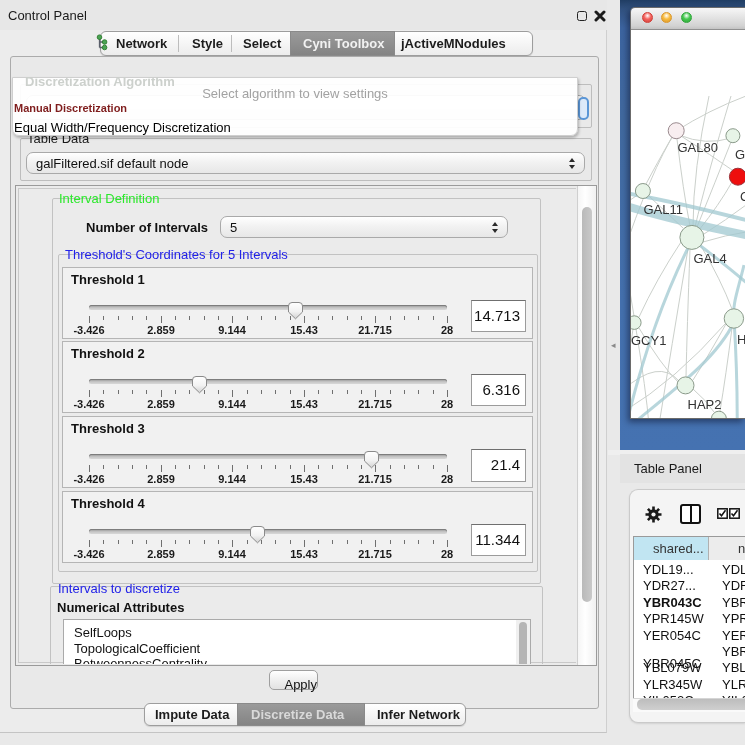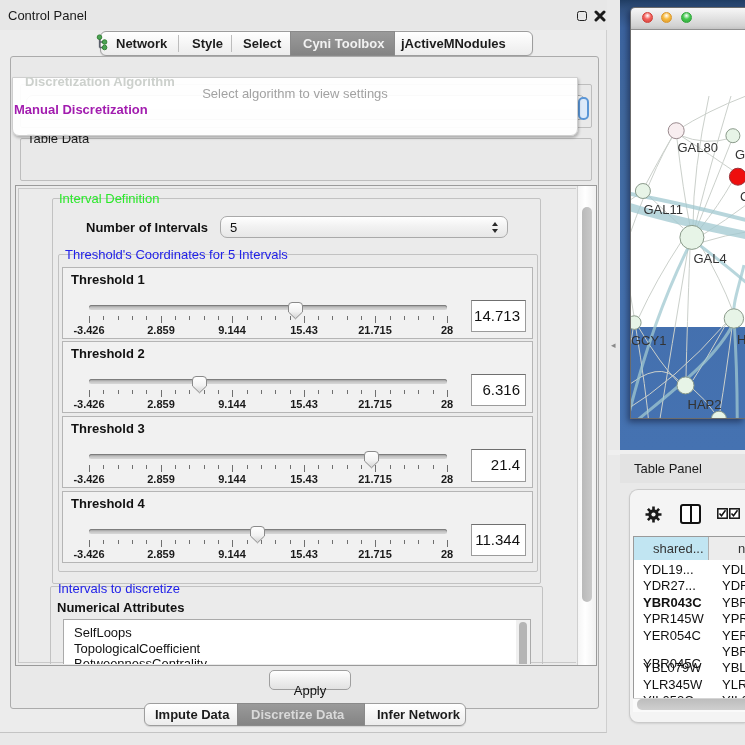--- a/index.html
+++ b/index.html
@@ -45,24 +45,29 @@
 <div class="lbl" style="left:192px;top:36px;font-size:13px;font-weight:600;color:#1c1c1c;">Style</div>
 <div class="lbl" style="left:243px;top:36px;font-size:13px;font-weight:600;color:#1c1c1c;">Select</div>
 <div class="lbl" style="left:303px;top:36px;font-size:13px;font-weight:600;color:#f2f2f2;">Cyni Toolbox</div>
 <div class="lbl" style="left:401px;top:36px;font-size:13px;font-weight:600;color:#1c1c1c;">jActiveMNodules</div>
 <div class="abs" style="left:10px;top:56px;width:589px;height:653px;background:#e9e9e9;border:1px solid #ababab;border-radius:3px;"></div>
 <div class="gb" style="left:20px;top:84px;width:572px;height:44px;"></div>
 <div class="combo" style="left:26px;top:95px;width:560px;height:25px;"></div>
 <div class="abs" style="left:578px;top:97px;width:11px;height:23px;border:2px solid #5b96d6;border-radius:5px;background:#ddeafa;"></div>
 <div class="gb" style="left:20px;top:138px;width:572px;height:43px;"></div>
 <div class="gbl" style="left:25px;top:131px;font-size:13px;color:#1a1a1a;">Table Data</div>
+<div class="combo" style="left:26px;top:152px;width:559px;height:22px;">
+      <div class="tx">galFiltered.sif default node</div>
+      <div class="spin"></div>
+    </div>
 <div class="abs" style="left:12px;top:77px;width:566px;height:59px;background:rgba(255,255,255,0.94);border:1px solid #cfcfcf;border-radius:0 0 7px 7px;box-shadow:1px 2px 3px rgba(0,0,0,0.25);"></div>
 <div class="lbl" style="left:295px;top:86px;transform:translateX(-50%);font-size:13px;color:#a2a2a2;">Select algorithm to view settings</div>
 <div class="lbl" style="left:25px;top:74px;font-size:13px;font-weight:bold;color:#ccd0cc;">Discretization Algorithm</div>
-<div class="lbl" style="left:14px;top:102px;font-size:13px;font-weight:bold;color:#a21caf;">Manual Discretization</div>
+<div class="lbl" style="left:14px;top:102px;font-size:11px;font-weight:bold;color:#7f1d1d;">Manual Discretization</div>
+<div class="lbl" style="left:14px;top:120px;font-size:13px;color:#000;">Equal Width/Frequency Discretization</div>
 <div class="abs" style="left:15px;top:185px;width:582px;height:481px;border:1px solid #9a9a9a;background:#ebebeb;"></div>
 <div class="abs" style="left:18px;top:188px;width:558px;height:475px;border:1px solid #c9c9c9;border-right:none;background:#ebebeb;"></div>
 <div class="abs" style="left:577px;top:186px;width:19px;height:479px;background:linear-gradient(90deg,#f5f5f5,#ffffff 40%,#f0f0f0);border-left:1px solid #cfcfcf;"></div>
 <div class="abs" style="left:582px;top:207px;width:10px;height:395px;background:linear-gradient(90deg,#b9b9b9,#c9c9c9);border-radius:5px;"></div>
 <div class="gb" style="left:52px;top:198px;width:489px;height:386px;border-color:#c2c2c2;"></div>
 <div class="gbl" style="left:57px;top:191px;color:#2ae82a;text-align:right;">Interval Definition</div>
 <div class="lbl" style="left:86px;top:220px;font-size:13px;font-weight:bold;color:#111;">Number of Intervals</div>
 <div class="combo" style="left:220px;top:216px;width:288px;height:22px;">
       <div class="tx">5</div>
       <div class="spin"></div>
@@ -257,35 +262,35 @@
 <div class="gb" style="left:34px;top:8px;width:493px;height:120px;border-color:#c2c2c2;"></div>
 <div class="gbl" style="left:40px;top:3px;color:#2222e8;">Intervals to discretize</div>
 <div class="lbl" style="left:41px;top:22px;font-size:13px;font-weight:bold;color:#111;">Numerical Attributes</div>
 <div class="abs" style="left:47px;top:41px;width:468px;height:120px;background:#fff;border:1px solid #aaa;"></div>
 <div class="lbl" style="left:58px;top:47px;font-size:13px;color:#111;">SelfLoops</div>
 <div class="lbl" style="left:58px;top:63px;font-size:13px;color:#111;">TopologicalCoefficient</div>
 <div class="lbl" style="left:58px;top:78px;font-size:13px;color:#111;">BetweennessCentrality</div>
 <div class="abs" style="left:500px;top:42px;width:14px;height:118px;background:#f0f0f0;"></div>
 <div class="abs" style="left:503px;top:44px;width:8px;height:116px;background:#b5b5b5;border-radius:4px;"></div>
 </div>
-<div class="abs" style="left:269px;top:670px;width:82px;height:20px;background:linear-gradient(#ffffff,#efefef 50%,#e2e2e2);border:1px solid #9f9f9f;border-radius:5px;text-align:center;font-size:13px;color:#111;padding-top:12px;">Apply</div>
+<div class="abs" style="left:269px;top:670px;width:49px;height:20px;background:linear-gradient(#ffffff,#efefef 50%,#e2e2e2);border:1px solid #9f9f9f;border-radius:5px;text-align:right;font-size:13px;color:#111;padding-top:6px;">Apply</div>
 <div class="abs" style="left:144px;top:703px;width:322px;height:23px;background:linear-gradient(#ffffff,#ececec);border:1px solid #9d9d9d;border-radius:6px;box-shadow:0 1px 1px rgba(0,0,0,0.12);"></div>
 <div class="abs" style="left:237px;top:703px;width:128px;height:23px;background:linear-gradient(#9a9a9a,#848484);border:1px solid #8a8a8a;"></div>
 <div class="lbl" style="left:155px;top:707px;font-size:13px;font-weight:600;color:#1c1c1c;">Impute Data</div>
 <div class="lbl" style="left:251px;top:707px;font-size:13px;font-weight:600;color:#d9d9d9;">Discretize Data</div>
 <div class="lbl" style="left:377px;top:707px;font-size:13px;font-weight:600;color:#1c1c1c;">Infer Network</div>
 </div>
 <div class="lbl" style="left:611px;top:340px;font-size:9px;color:#8a8a8a;">◂</div>
 <div class="abs" style="left:620px;top:0;width:125px;height:450px;background:linear-gradient(#203d63,#31517f 9px,#3c64a0 28px,#41699f 120px,#4470ae 300px,#4572b1);"></div>
 <div class="abs" style="left:630px;top:7px;width:115px;height:412px;border:1px solid #6b6b6b;border-right:none;border-radius:5px 0 0 0;box-shadow:-2px 3px 6px rgba(0,0,20,0.45);overflow:hidden;">
 <div class="abs" style="left:0;top:0;width:115px;height:22px;background:linear-gradient(#f7f7f7,#d2d2d2 85%,#c3c3c3);border-bottom:1px solid #909090;"></div>
 <div class="abs" style="left:10.5px;top:4px;width:11px;height:11px;border-radius:50%;background:radial-gradient(circle at 50% 30%, #ffffff 0%, #f5625d 45%, #ce3e37 100%);border:0.5px solid #ce3e37;"></div>
 <div class="abs" style="left:30.0px;top:4px;width:11px;height:11px;border-radius:50%;background:radial-gradient(circle at 50% 30%, #ffffff 0%, #f8bb3d 45%, #d9962c 100%);border:0.5px solid #d9962c;"></div>
 <div class="abs" style="left:50.0px;top:4px;width:11px;height:11px;border-radius:50%;background:radial-gradient(circle at 50% 30%, #ffffff 0%, #45c94f 45%, #2fa43a 100%);border:0.5px solid #2fa43a;"></div>
-<div class="abs" style="left:0;top:22px;width:115px;height:297px;background:#fff;">
+<div class="abs" style="left:0;top:22px;width:115px;height:420px;background:#fff;">
 <svg width="115" height="390" viewBox="0 0 115 390">
 <g fill="none" stroke="#cbd0cb" stroke-width="1">
 <path d="M-10 230 Q 20 140 45 101"></path>
 <path d="M45 101 Q 78 80 115 66"></path>
 <path d="M48 105 Q 75 116 100 108"></path>
 <path d="M50 106 Q 80 125 104 142"></path>
 <path d="M46 109 Q 52 160 59 196"></path>
 <path d="M41 107 Q 25 135 15 154"></path>
 <path d="M18 166 Q 38 185 52 198"></path>
 <path d="M-8 175 Q 2 168 8 164"></path>

